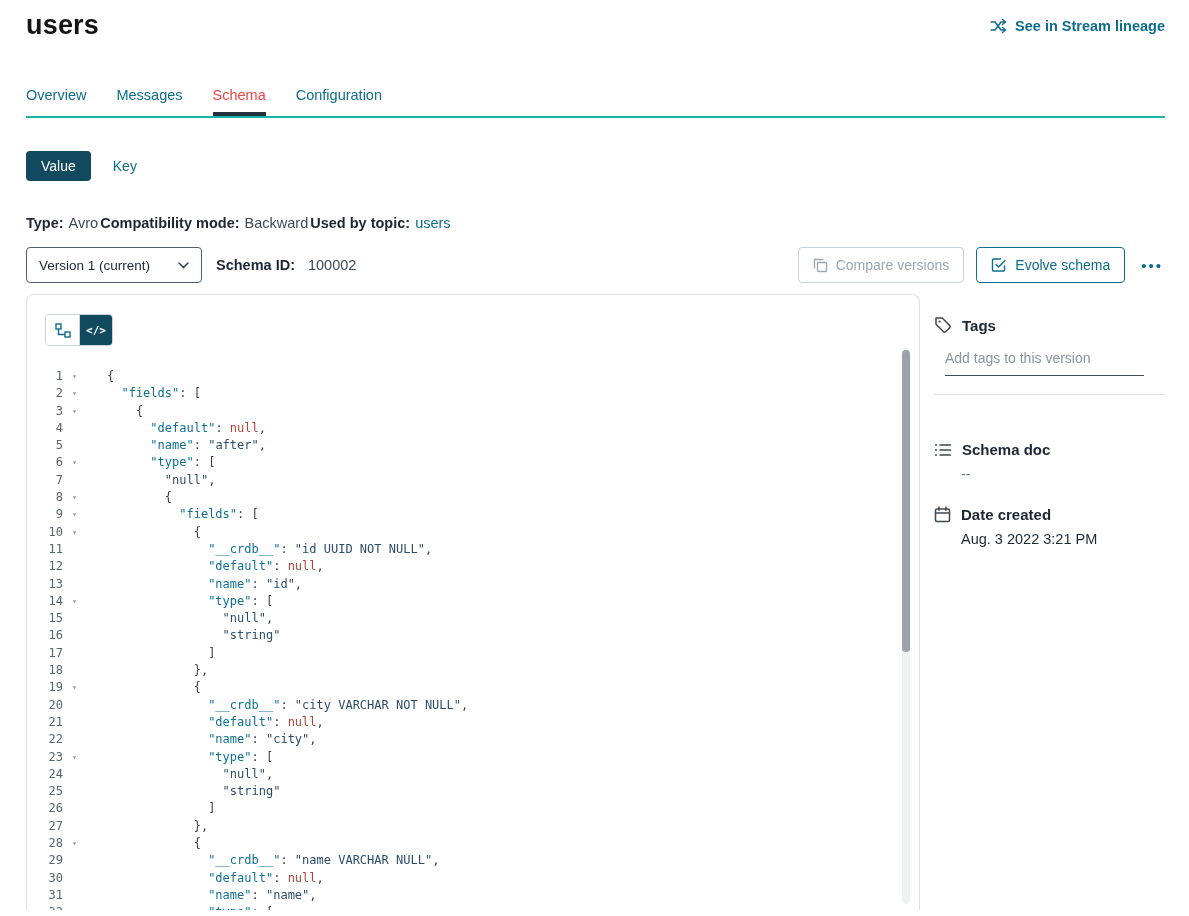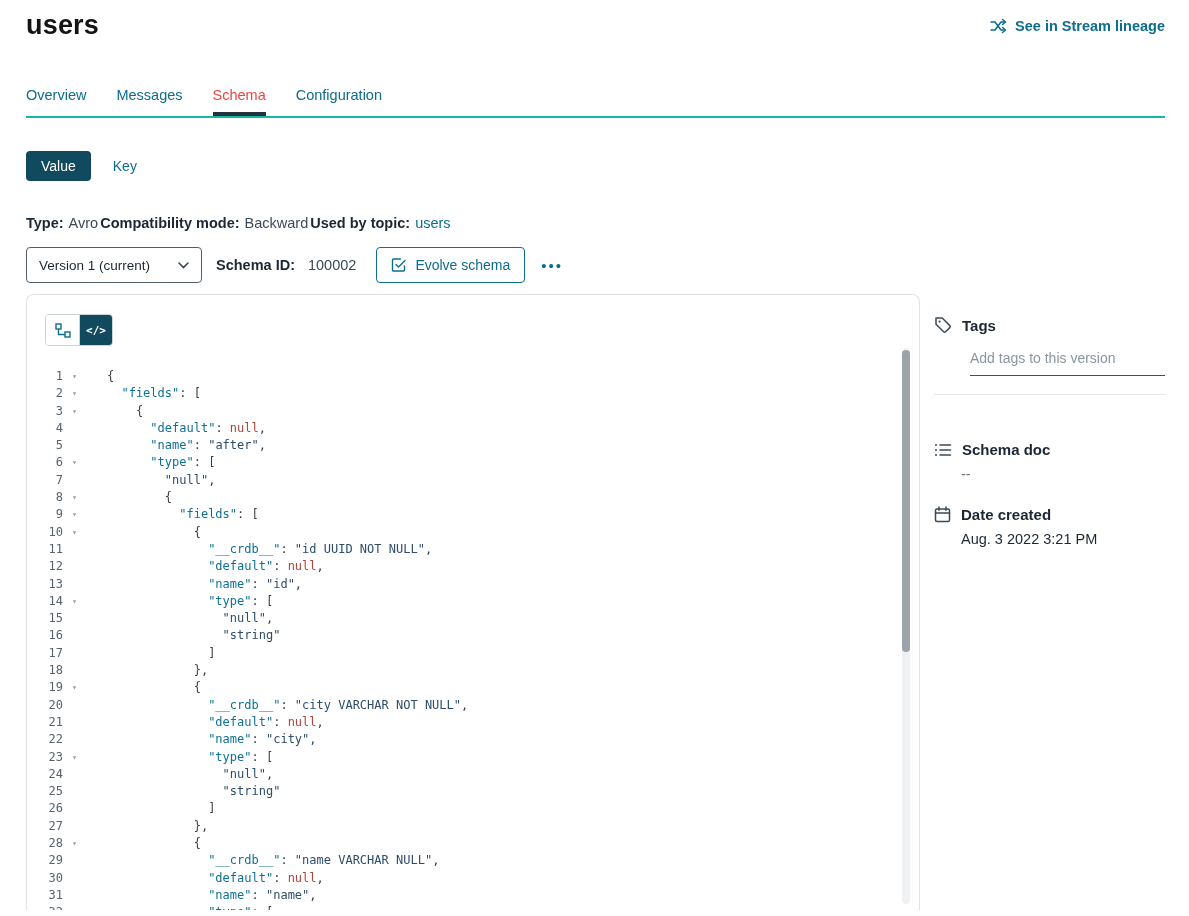--- a/index.html
+++ b/index.html
@@ -35,21 +35,21 @@
   
   .toolbar-row { margin-top: 16px; display: flex; align-items: center; }
   .version-select { width: 176px; height: 36px; border: 1px solid #525f69; border-radius: 4px;
     display: flex; align-items: center; justify-content: space-between; padding: 0 12px;
     font-size: 13.5px; color: #1c2733; cursor: pointer; background: #fff; }
   .schema-id { font-size: 14.5px; margin-left: 14px; }
   .schema-id .val { margin-left: 13px; color: #3c4a57; }
   .btn { height: 36px; border-radius: 4px; display: inline-flex; align-items: center; gap: 8px;
     padding: 0 14px; font-family: inherit; font-size: 14px; font-weight: 500; background: #fff; cursor: pointer; }
   .btn.disabled { border: 1px solid #c9d1d8; color: #9aa6b0; margin-left: auto; cursor: default; }
-  .btn.teal { border: 1px solid #0d6d8c; color: #0d6d8c; margin-left: 20px; }
+  .btn.teal { border: 1px solid #0d6d8c; color: #0d6d8c; margin-left: 12px; }
   .more-btn { background: none; border: none; color: #0d6d8c; font-size: 15px; letter-spacing: 2px;
     margin-left: 14px; cursor: pointer; padding: 4px 2px; }
 
   
   .content { margin-top: 11px; display: flex; gap: 14px; height: 616px; overflow: hidden; }
   .editor-panel { width: 894px; flex: none; border: 1px solid #dfe3e8; border-bottom: none;
     border-radius: 8px 8px 0 0; position: relative; overflow: hidden; background: #fff; }
   .editor-toolbar { display: inline-flex; margin: 19px 0 0 18px; border: 1px solid #ccd4da;
     border-radius: 4px; overflow: hidden; }
   .ed-btn { width: 33px; height: 30px; display: flex; align-items: center; justify-content: center;
@@ -72,21 +72,21 @@
   .v-scrollbar { position: absolute; top: 53px; bottom: 6px; right: 9px; width: 8px;
     background: #f0f1f2; border-radius: 4px; }
   .v-scrollbar .thumb { position: absolute; top: 2px; left: 0; width: 8px; height: 302px;
     background: #9aa2ab; border-radius: 4px; }
 
   
   .sidebar { flex: 1; padding-top: 22px; }
   .side-head { display: flex; align-items: center; gap: 10px; }
   .side-head h3 { font-size: 15px; font-weight: 600; color: #1c2733; }
   .side-head svg { flex: none; display: block; }
-  .tags-input { display: block; margin: 12px 0 0 36px; width: calc(100% - 32px); border: none;
+  .tags-input { display: block; margin: 12px 0 0 11px; width: calc(100% - 32px); border: none;
     border-bottom: 1px solid #434e58; background: transparent; font-family: inherit; font-size: 14px;
     padding: 4px 0 9px; color: #1c2733; outline: none; }
   .tags-input::placeholder { color: #8b95a0; }
   .side-divider { border: none; border-top: 1px solid #e4e7ea; margin-top: 18px; }
   .section-doc { margin-top: 46px; }
   .section-date { margin-top: 24px; }
   .side-value { margin: 8px 0 0 27px; font-size: 14.5px; color: #1c2733; }
   .side-value.muted { color: #6a7682; }
 </style>
 </head>
@@ -126,20 +126,27 @@
   </div>
 
   <div class="toolbar-row">
     <div class="version-select">
       <span>Version 1 (current)</span>
       <svg width="11" height="7" viewBox="0 0 11 7" fill="none" stroke="#3c4a55" stroke-width="1.6" stroke-linecap="round">
           <path d="M1 1l4.5 4.5L10 1"></path>
         </svg>
     </div>
     <span class="schema-id"><b>Schema ID:</b><span class="val">100002</span></span>
+    <button class="btn disabled">
+      <svg width="15" height="15" viewBox="0 0 15 15" fill="none" stroke="currentColor" stroke-width="1.3">
+        <rect x="4.5" y="4.5" width="9" height="9" rx="1"></rect>
+        <path d="M10.5 1.5h-9v9"></path>
+      </svg>
+      <span>Compare versions</span>
+    </button>
     <button class="btn teal">
       <svg width="16" height="16" viewBox="0 0 16 16" fill="none" stroke="currentColor" stroke-width="1.4" stroke-linecap="round" stroke-linejoin="round">
         <path d="M13.5 9v4a1 1 0 01-1 1h-10a1 1 0 01-1-1V3a1 1 0 011-1h7"></path>
         <path d="M5 7.5l2.5 2.5L14 3.5"></path>
       </svg>
       <span>Evolve schema</span>
     </button>
     <button class="more-btn">•••</button>
   </div>
 

